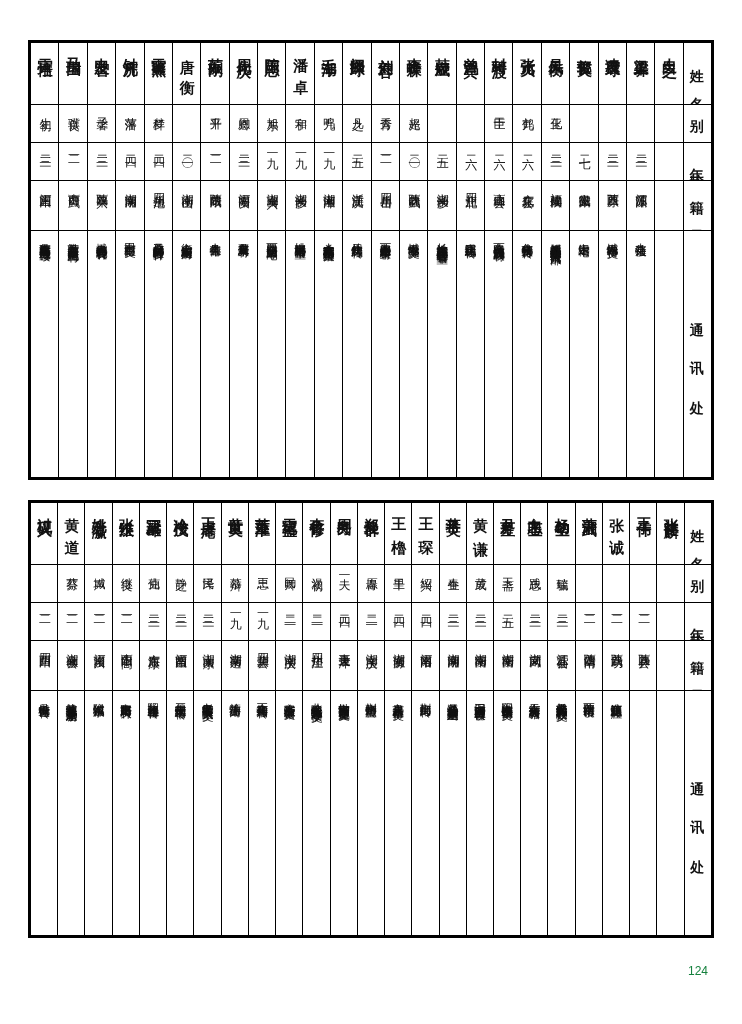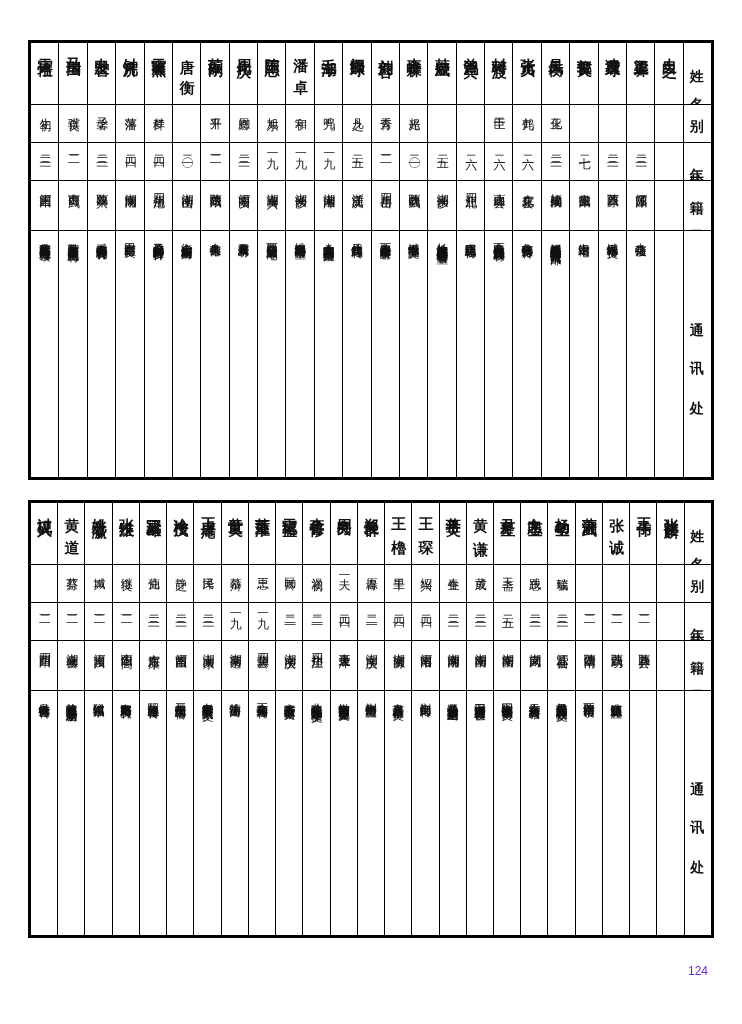--- a/index.html
+++ b/index.html
@@ -77,21 +77,21 @@
   tr.r-alias{height:36px;}
   tr.r-age{height:38px;}
   tr.r-native{height:50px;}
   tr.r-addr{height:auto;}
 
   .pagenum{
     position:absolute;
     right:34px;
     bottom:46px;
     font-size:12px;
-    color:#6d28d9;
+    color:#15803d;
     font-family:"Liberation Sans",sans-serif;
   }
 </style>
 </head>
 <body>
 
 <div class="page">
 
   <div class="tbl-wrap" id="table-top">
     <table>

